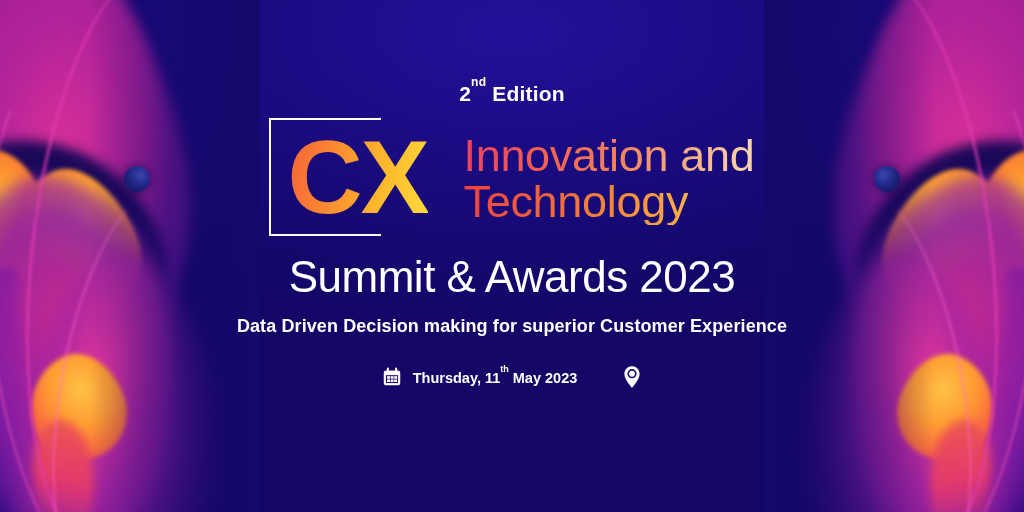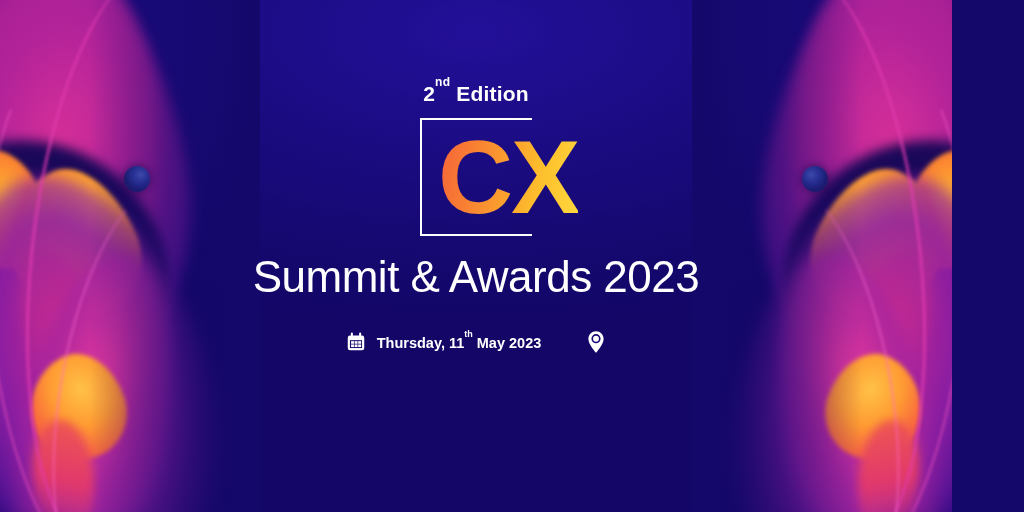--- a/index.html
+++ b/index.html
@@ -4,21 +4,21 @@
 <style>
   * { margin:0; padding:0; box-sizing:border-box; }
   html,body { width:1024px; height:512px; overflow:hidden; }
   body {
     font-family:"Liberation Sans", sans-serif;
     background:#14086a;
   }
 
   .banner{
     position:relative;
-    width:952px; height:512px;
+    width:1024px; height:512px;
     overflow:hidden;
     background:
       radial-gradient(ellipse 620px 300px at 50% 6%, #231099 0%, #1a0b80 45%, #15086e 78%, #130667 100%),
       linear-gradient(180deg,#1d0b8d 0%,#170977 45%,#120663 100%);
     text-decoration: underline;
   }
 
   
   .art{ position:absolute; top:0; bottom:0; width:250px; pointer-events:none; }
   .art.left{ left:0; }
@@ -303,24 +303,29 @@
   <div class="fade right"></div>
 
   <div class="content">
 
     <div class="edition"><span>2</span><sup>nd</sup><span> Edition</span></div>
 
     <div class="logo-row">
       <div class="cx-frame">
         <span class="cx-text">CX</span>
       </div>
+      <div class="logo-words">
+        <span class="lw one">Innovation and</span>
+        <span class="lw two">Technology</span>
+      </div>
     </div>
 
     <div class="summit">Summit &amp; Awards 2023</div>
 
+    <div class="tagline">Data Driven Decision making for superior Customer Experience</div>
 
     <div class="info-bar">
 
       <div class="info-item">
         <span class="ico">
           <svg width="22" height="22" viewBox="0 0 24 24" aria-hidden="true">
             <rect x="3" y="5" width="18" height="16" rx="2.5" fill="#ffffff"></rect>
             <rect x="6.4" y="1.5" width="2.2" height="5" rx="1.1" fill="#ffffff"></rect>
             <rect x="15.4" y="1.5" width="2.2" height="5" rx="1.1" fill="#ffffff"></rect>
             <rect x="5.4" y="10" width="13.2" height="8.6" fill="#1a0a72"></rect>

